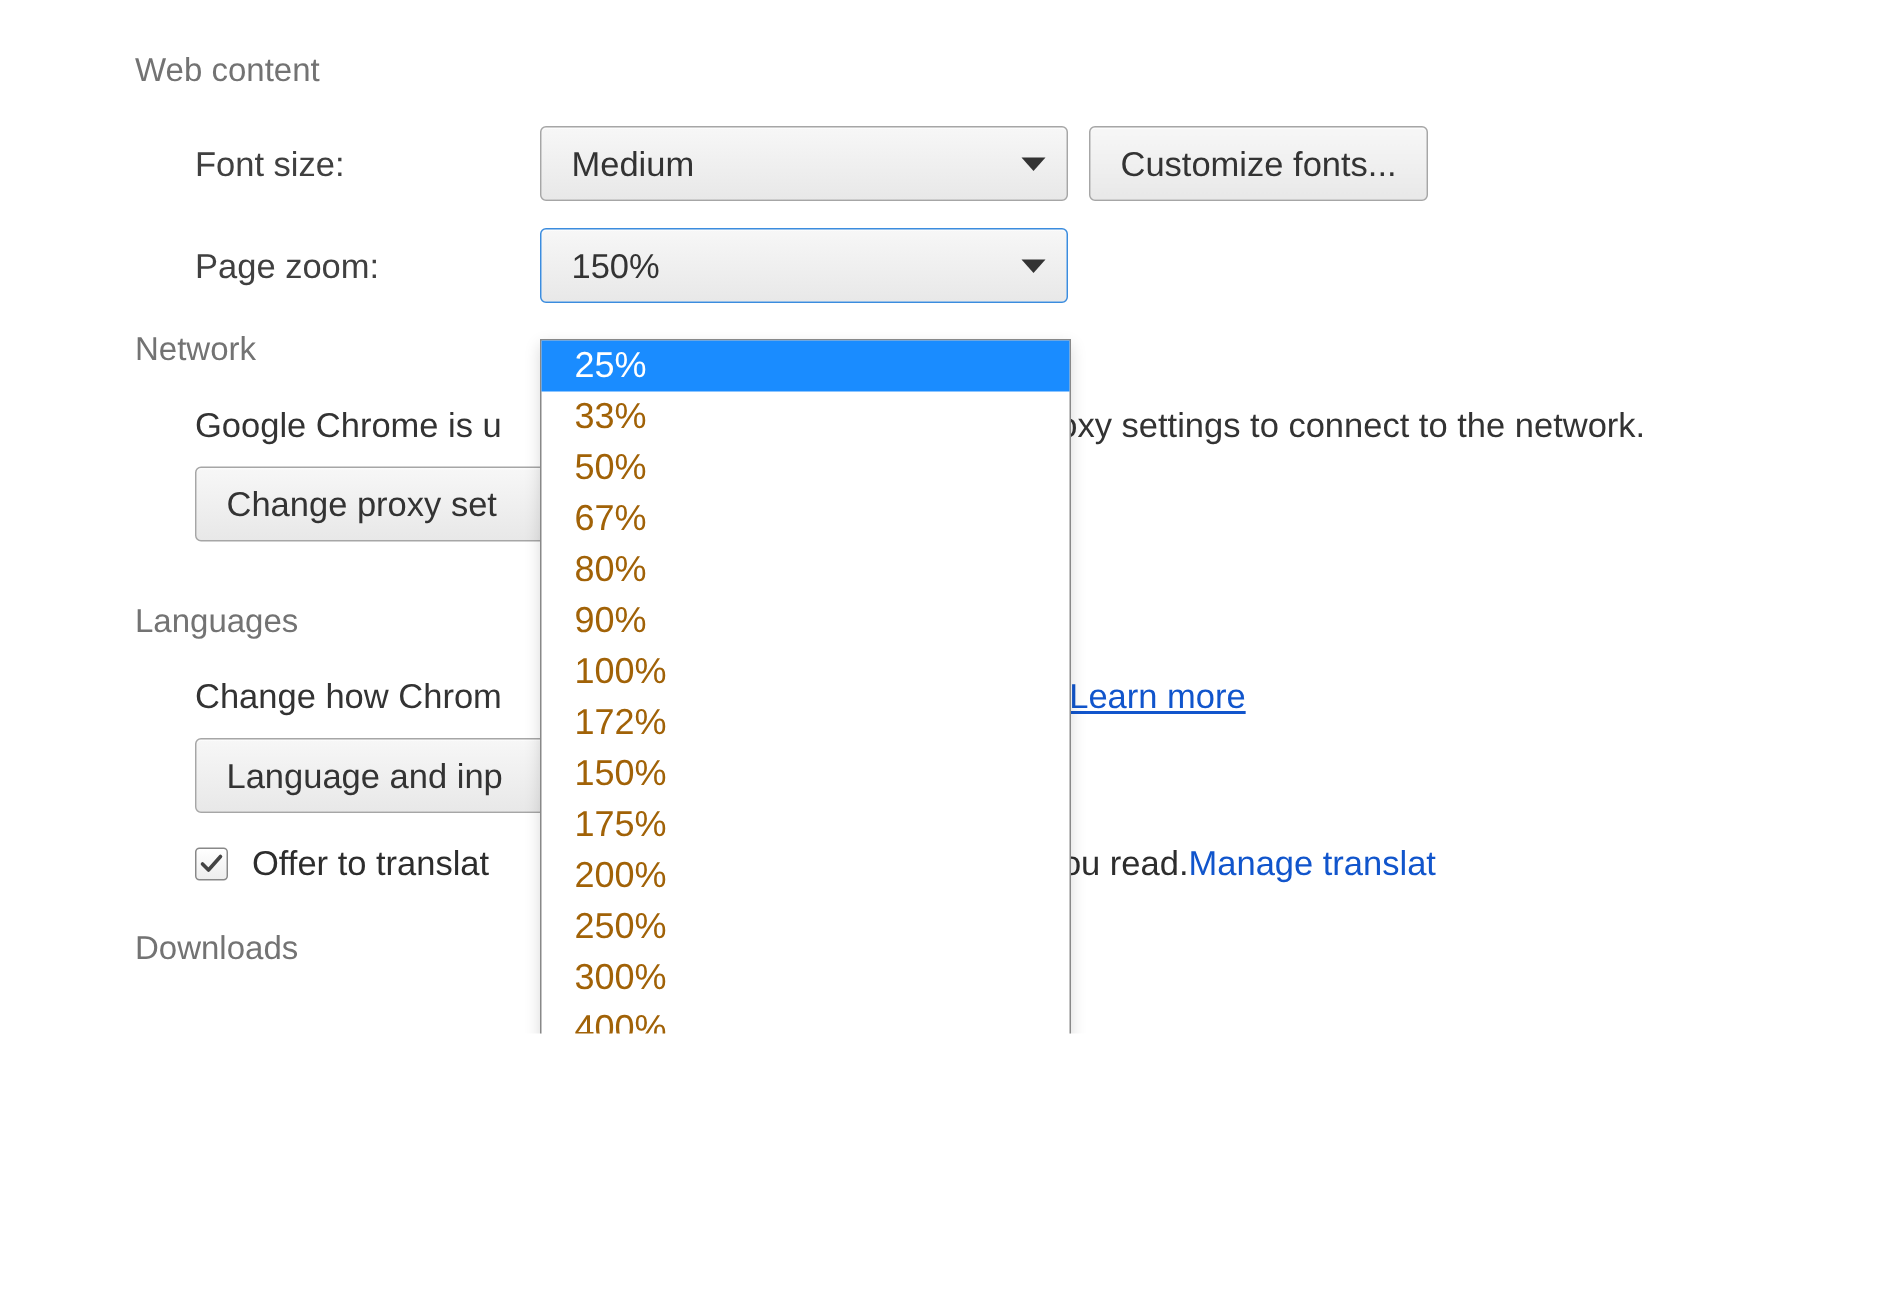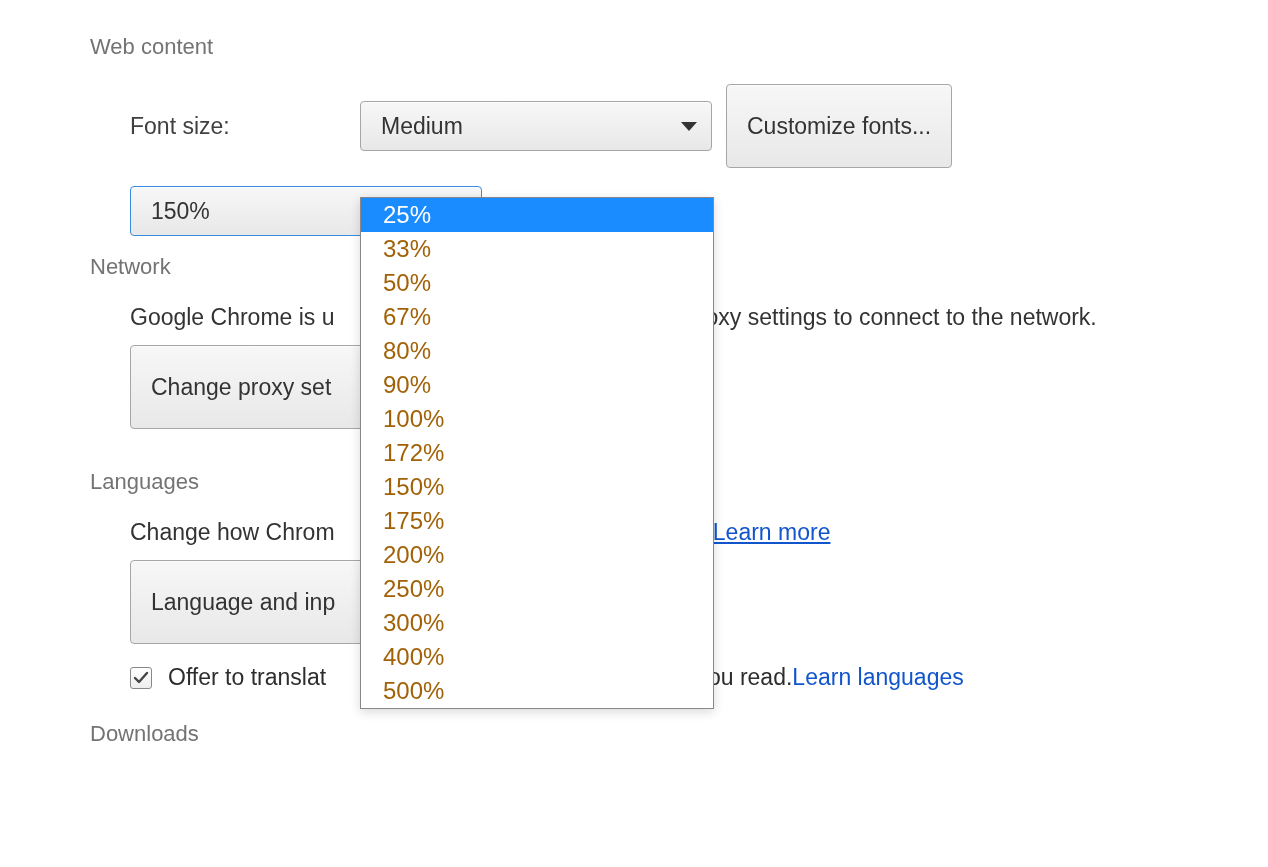--- a/index.html
+++ b/index.html
@@ -26,21 +26,21 @@
     margin: 6px 0 18px 40px;
   }
   .label {
     width: 230px;
     color: #404040;
   }
   .btn {
     display: inline-flex;
     align-items: center;
     height: 48px;
-    padding: 17px 20px;
+    padding: 0 20px;
     background: linear-gradient(#f7f7f7, #e8e8e8);
     border: 1px solid #a6a6a6;
     border-radius: 4px;
     box-shadow: 0 1px 0 rgba(255,255,255,0.6) inset;
     color: #333;
     font-size: 23px;
     cursor: pointer;
     user-select: none;
   }
   .select {
@@ -115,20 +115,21 @@
     <div class="label">Font size:</div>
     <div class="btn select">
       <span>Medium</span>
       <span class="caret"></span>
     </div>
     <div class="gap"></div>
     <div class="btn">Customize fonts...</div>
   </div>
 
   <div class="row" style="position:relative;">
+    <div class="label">Page zoom:</div>
     <div class="btn select active" id="zoom-select">
       <span>150%</span>
       <span class="caret"></span>
     </div>
   </div>
 
   <h2 class="section">Network</h2>
   <div class="para">
     <span>Google Chrome is u</span><span style="display:inline-block;width:325px;"></span><span>m proxy settings to connect to the network.</span>
   </div>
@@ -145,26 +146,26 @@
   </div>
   <div class="checkbox-row">
     <span class="checkbox">
       <svg viewBox="0 0 16 16">
           <path d="M2 8 L6 12 L14 3" stroke="#444" stroke-width="2.4" fill="none" stroke-linecap="round" stroke-linejoin="round"></path>
         </svg>
     </span>
     <span>Offer to translat</span>
       <span style="display:inline-block;width:300px;"></span>
       <span>guage you read. </span>
-      <span class="link">Learn languages</span>
+      <span class="link">Manage translat</span>
   </div>
 
   <h2 class="section" style="margin-top:30px;">Downloads</h2>
 
-  <div class="dropdown" id="zoom-dropdown" style="left: 360px; top: 197px; width: 352px;">
+  <div class="dropdown" id="zoom-dropdown" style="left: 360px; top: 226px; width: 352px;">
       <div class="opt hover">25%</div>
       <div class="opt">33%</div>
       <div class="opt">50%</div>
       <div class="opt">67%</div>
       <div class="opt">80%</div>
       <div class="opt">90%</div>
       <div class="opt">100%</div>
       <div class="opt">172%</div>
       <div class="opt">150%</div>
       <div class="opt">175%</div>

